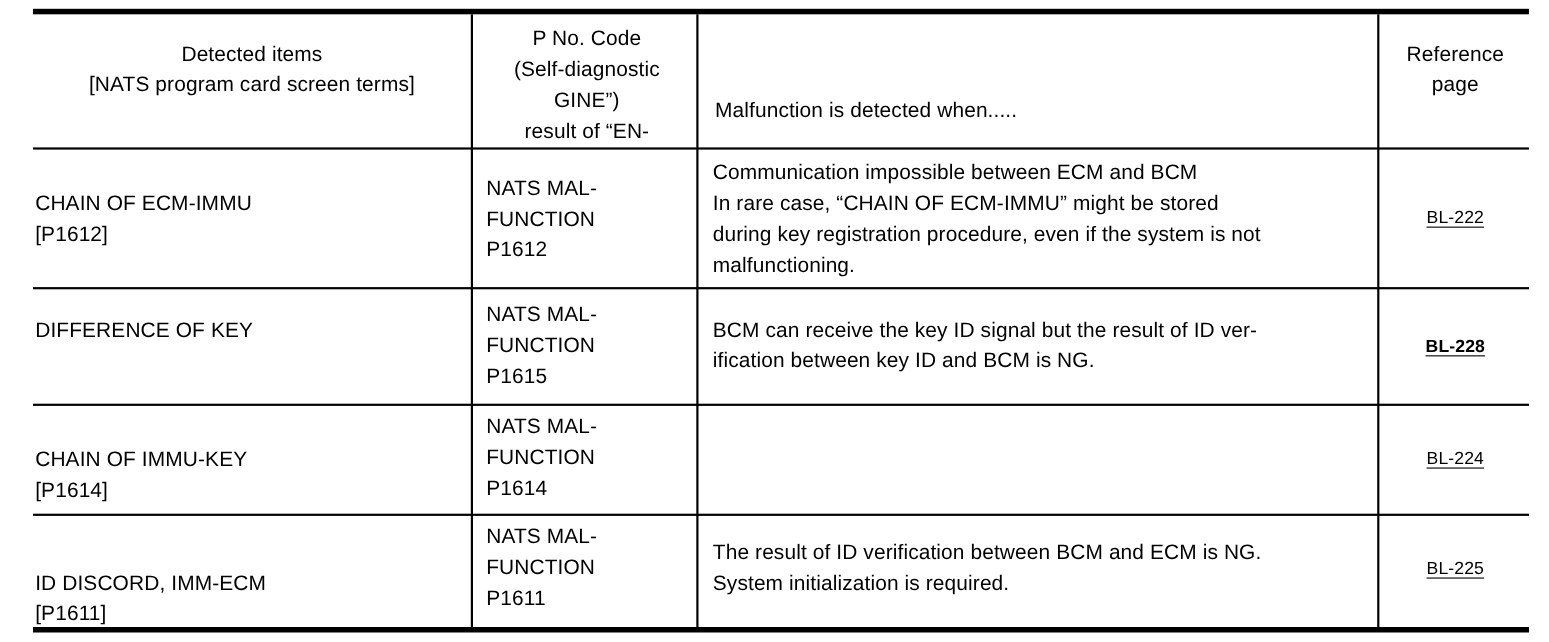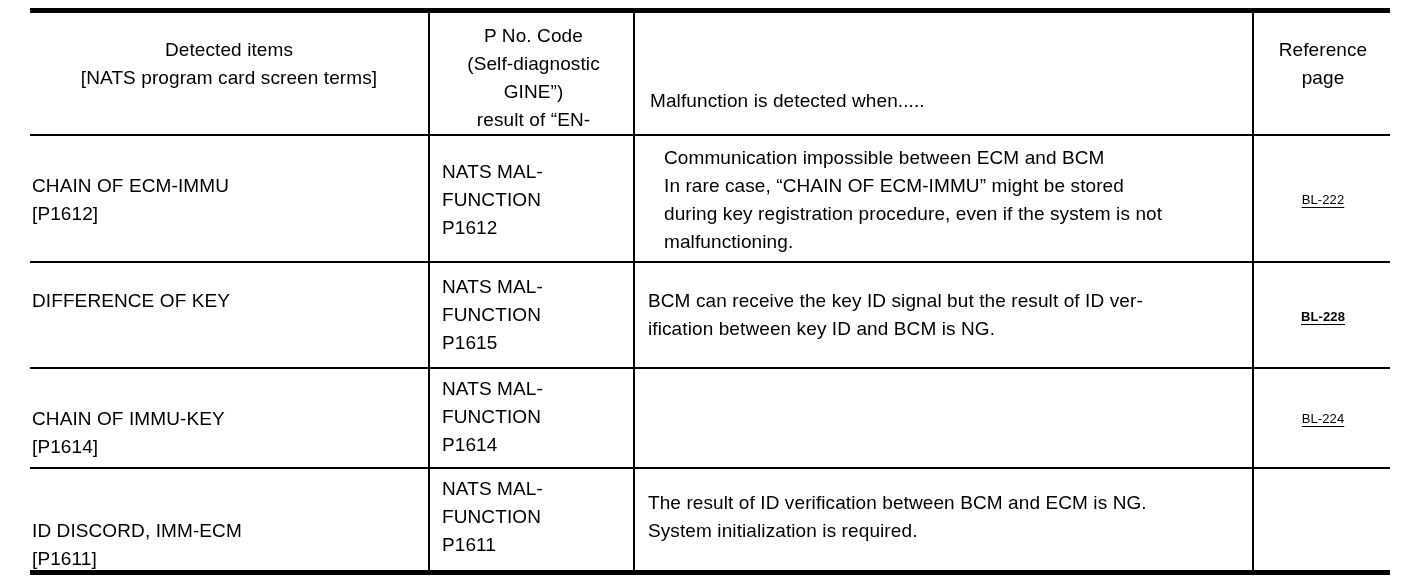--- a/index.html
+++ b/index.html
@@ -98,21 +98,21 @@
   }
   .hdr-ref {
     left: 1258px;
     top: 36px;
     width: 130px;
   }
 
   
   .r1-item { left: 32px; top: 172px; width: 394px; }
   .r1-code { left: 442px; top: 158px; width: 188px; }
-  .r1-malf { left: 648px; top: 144px; width: 600px; margin-left: 16px; }
+  .r1-malf { left: 648px; top: 144px; width: 600px; }
   .r1-ref  { left: 1258px; top: 184px; width: 130px; }
 
   
   .r2-item { left: 32px; top: 287px; width: 394px; }
   .r2-code { left: 442px; top: 273px; width: 188px; }
   .r2-malf { left: 648px; top: 287px; width: 600px; }
   .r2-ref  { left: 1258px; top: 301px; width: 130px; font-weight: bold; }
 
   
   .r3-item { left: 32px; top: 389px; width: 394px; margin-top: 16px; }
@@ -125,21 +125,21 @@
   .r4-code { left: 442px; top: 475px; width: 188px; }
   .r4-malf { left: 648px; top: 489px; width: 600px; }
   .r4-ref  { left: 1258px; top: 503px; width: 130px; }
 
   .line { display: block; white-space: pre; }
 
   .ref-link {
     display: inline-block;
     text-decoration: underline;
     text-underline-offset: 3px;
-    font-size: 13px;
+    font-size: 16px;
     color: #000000;
     cursor: pointer;
   }
 </style>
 </head>
 <body>
 
 <div class="page">
 
   <div class="rule-top"></div>
@@ -228,14 +228,17 @@
   </div>
   <div class="cell left r4-code">
     <span class="line">NATS MAL-</span>
     <span class="line">FUNCTION</span>
     <span class="line">P1611</span>
   </div>
   <div class="cell left r4-malf">
     <span class="line">The result of ID verification between BCM and ECM is NG.</span>
     <span class="line">System initialization is required.</span>
   </div>
+  <div class="cell center r4-ref">
+    <span class="ref-link">BL-225</span>
+  </div>
 
 </div>
 
 </body></html>

